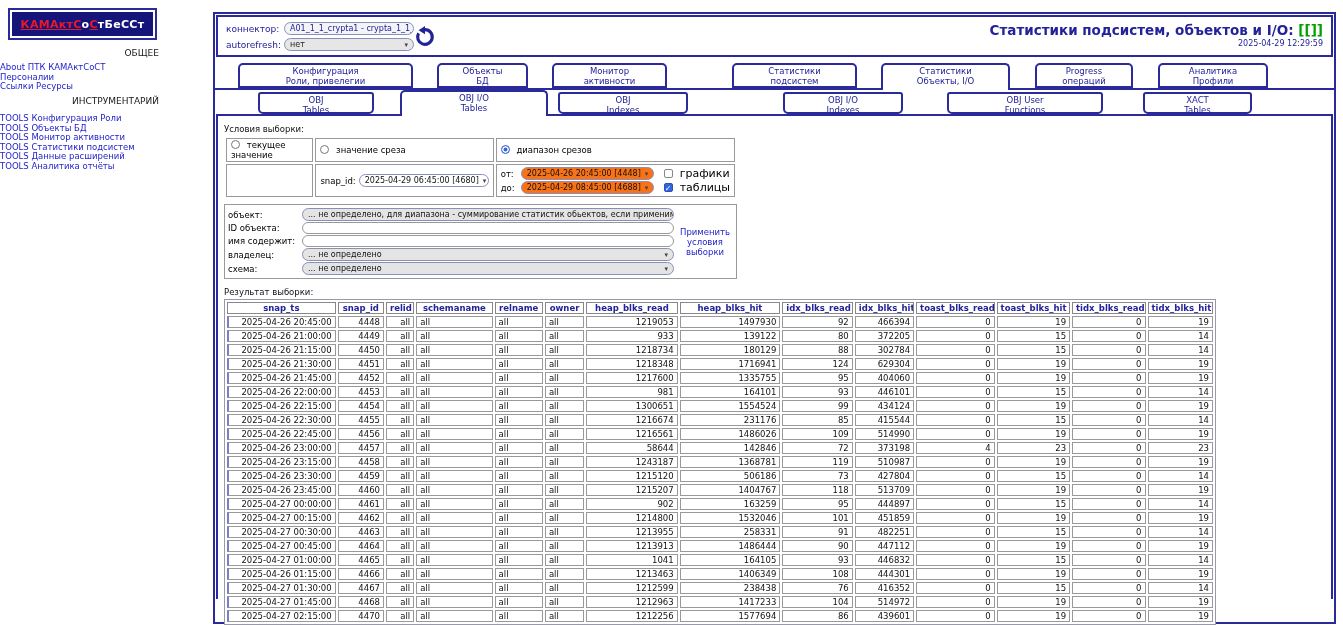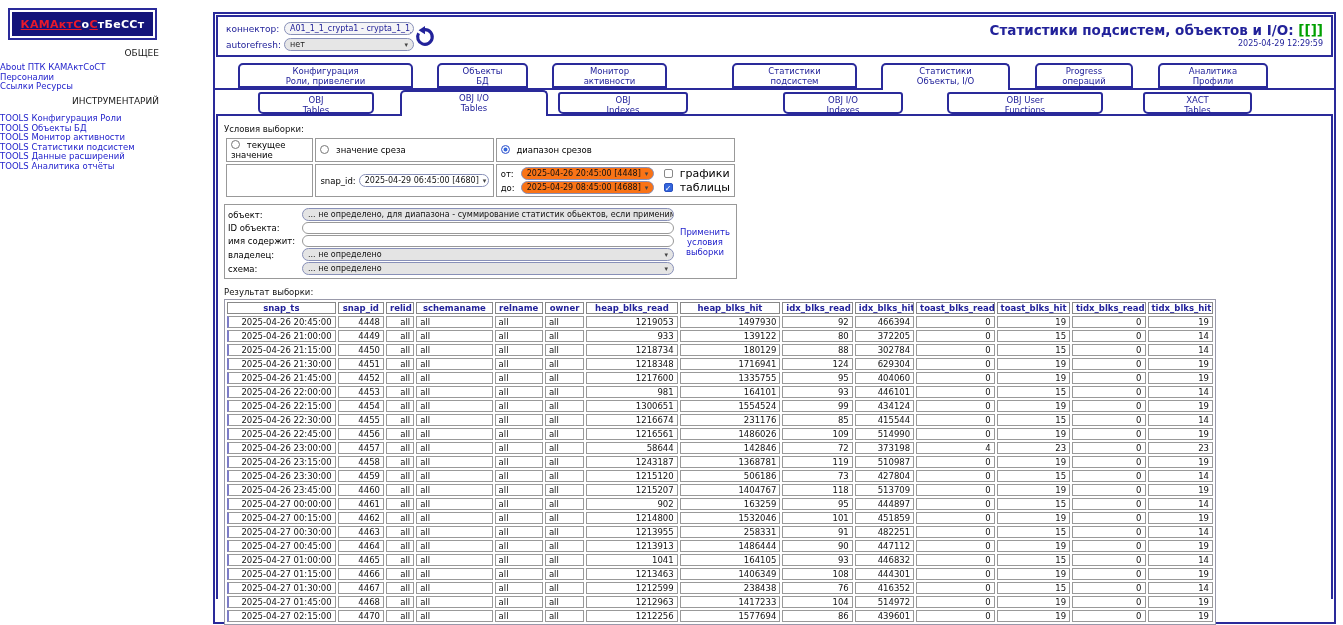--- a/index.html
+++ b/index.html
@@ -641,21 +641,21 @@
               <td class="al-r">1041</td>
               <td class="al-r">164105</td>
               <td class="al-r">93</td>
               <td class="al-r">446832</td>
               <td class="al-r">0</td>
               <td class="al-r">15</td>
               <td class="al-r">0</td>
               <td class="al-r">14</td>
             </tr>
             <tr>
-              <td class="al-r">2025-04-27 01:15:00</td>
+              <td class="al-r">2025-04-26 01:15:00</td>
               <td class="al-r">4466</td>
               <td class="al-r">all</td>
               <td class="al-l">all</td>
               <td class="al-l">all</td>
               <td class="al-l">all</td>
               <td class="al-r">1213463</td>
               <td class="al-r">1406349</td>
               <td class="al-r">108</td>
               <td class="al-r">444301</td>
               <td class="al-r">0</td>

